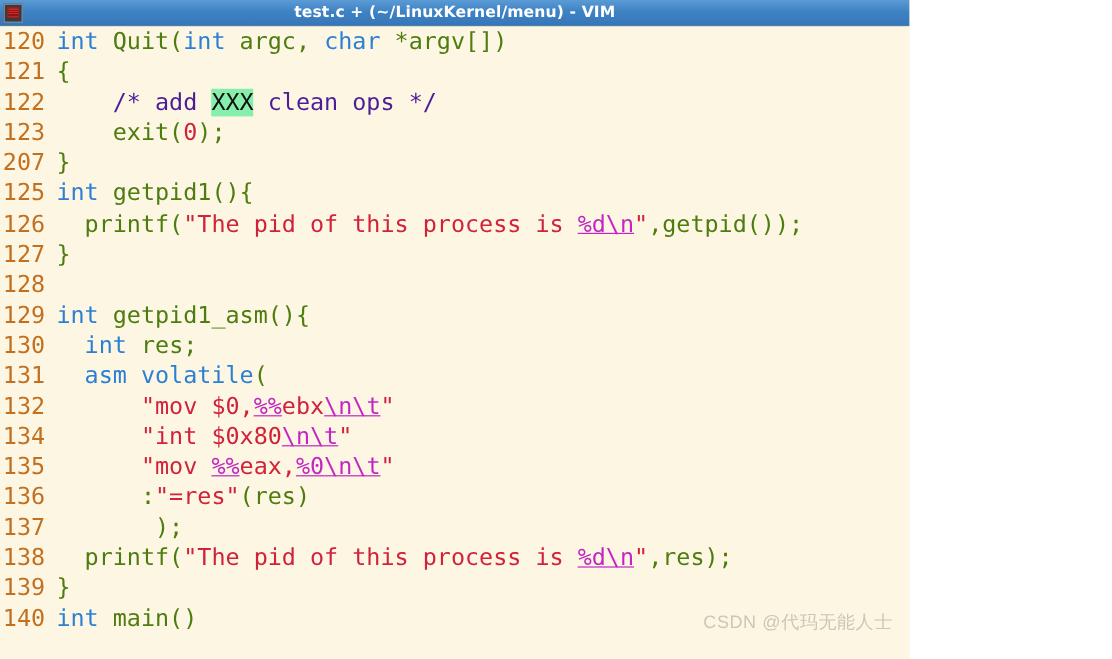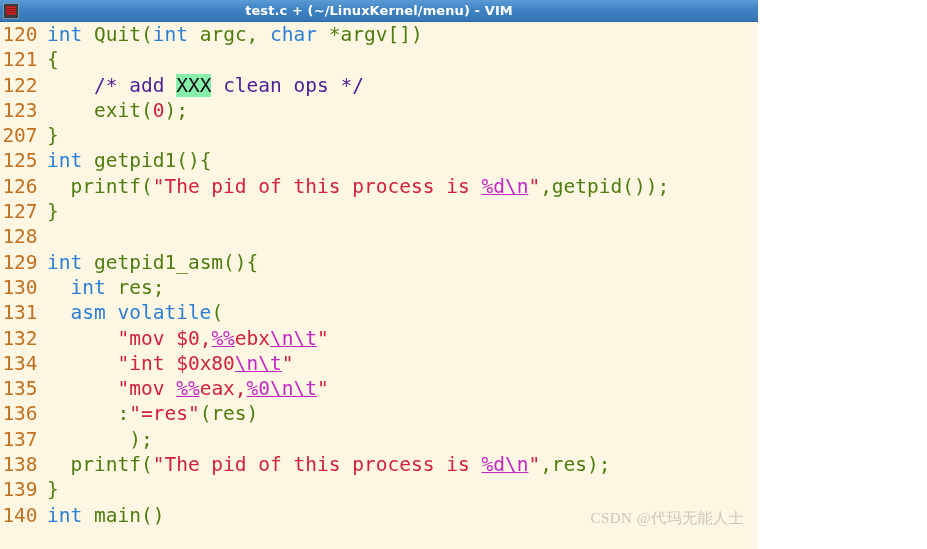--- a/index.html
+++ b/index.html
@@ -118,21 +118,21 @@
   .fmt   { color: #c327c3; text-decoration: underline; }
   .num   { color: #d0223a; }
   .plain { color: #4d7c0f; }
   .todo  { background: #86efac; color: #101010; margin-top: 22px; }
 
   
   .watermark {
     position: absolute;
     right: 14px;
     bottom: 21px;
-    font-family: Liberation Serif, serif;
+    font-family: Liberation Sans, sans-serif;
     font-size: 15px;
     color: #cbc7b8;
     letter-spacing: 0.5px;
     white-space: nowrap;
     pointer-events: none;
   }
 </style>
 </head>
 <body>
 

